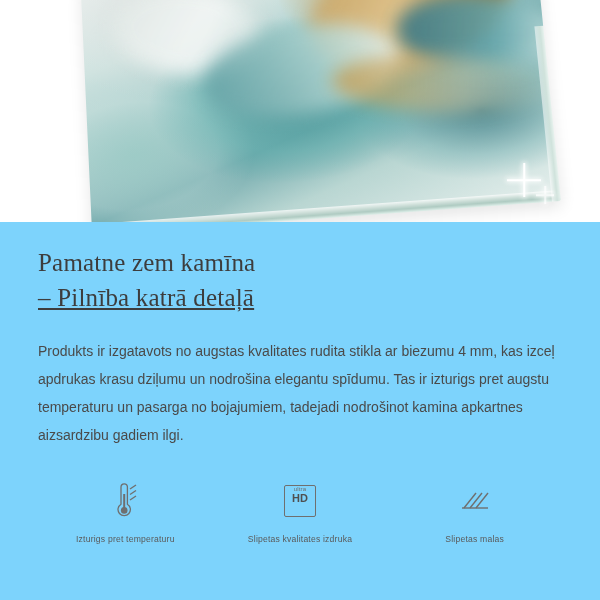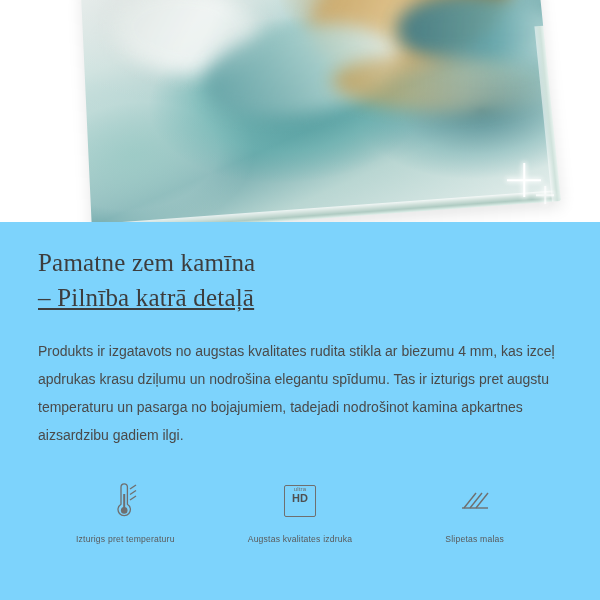--- a/index.html
+++ b/index.html
@@ -209,21 +209,21 @@
         <div class="feature-label">Izturigs pret temperaturu</div>
       </div>
 
       <div class="feature">
         <div class="feature-icon">
           <div class="ultrahd-box">
             <span class="u-top">ultra</span>
             <span class="u-bot">HD</span>
           </div>
         </div>
-        <div class="feature-label">Augstas kvalitates izdruka</div>
+        <div class="feature-label">Slipetas kvalitates izdruka</div>
       </div>
 
 
 
       <div class="feature">
         <div class="feature-icon">
           <svg width="38" height="30" viewBox="0 0 38 30" fill="none" stroke="#6f6f6f" stroke-width="1.4">
             <path d="M8 22 L20 7"></path>
             <path d="M14 22 L26 7"></path>
             <path d="M20 22 L32 7"></path>

